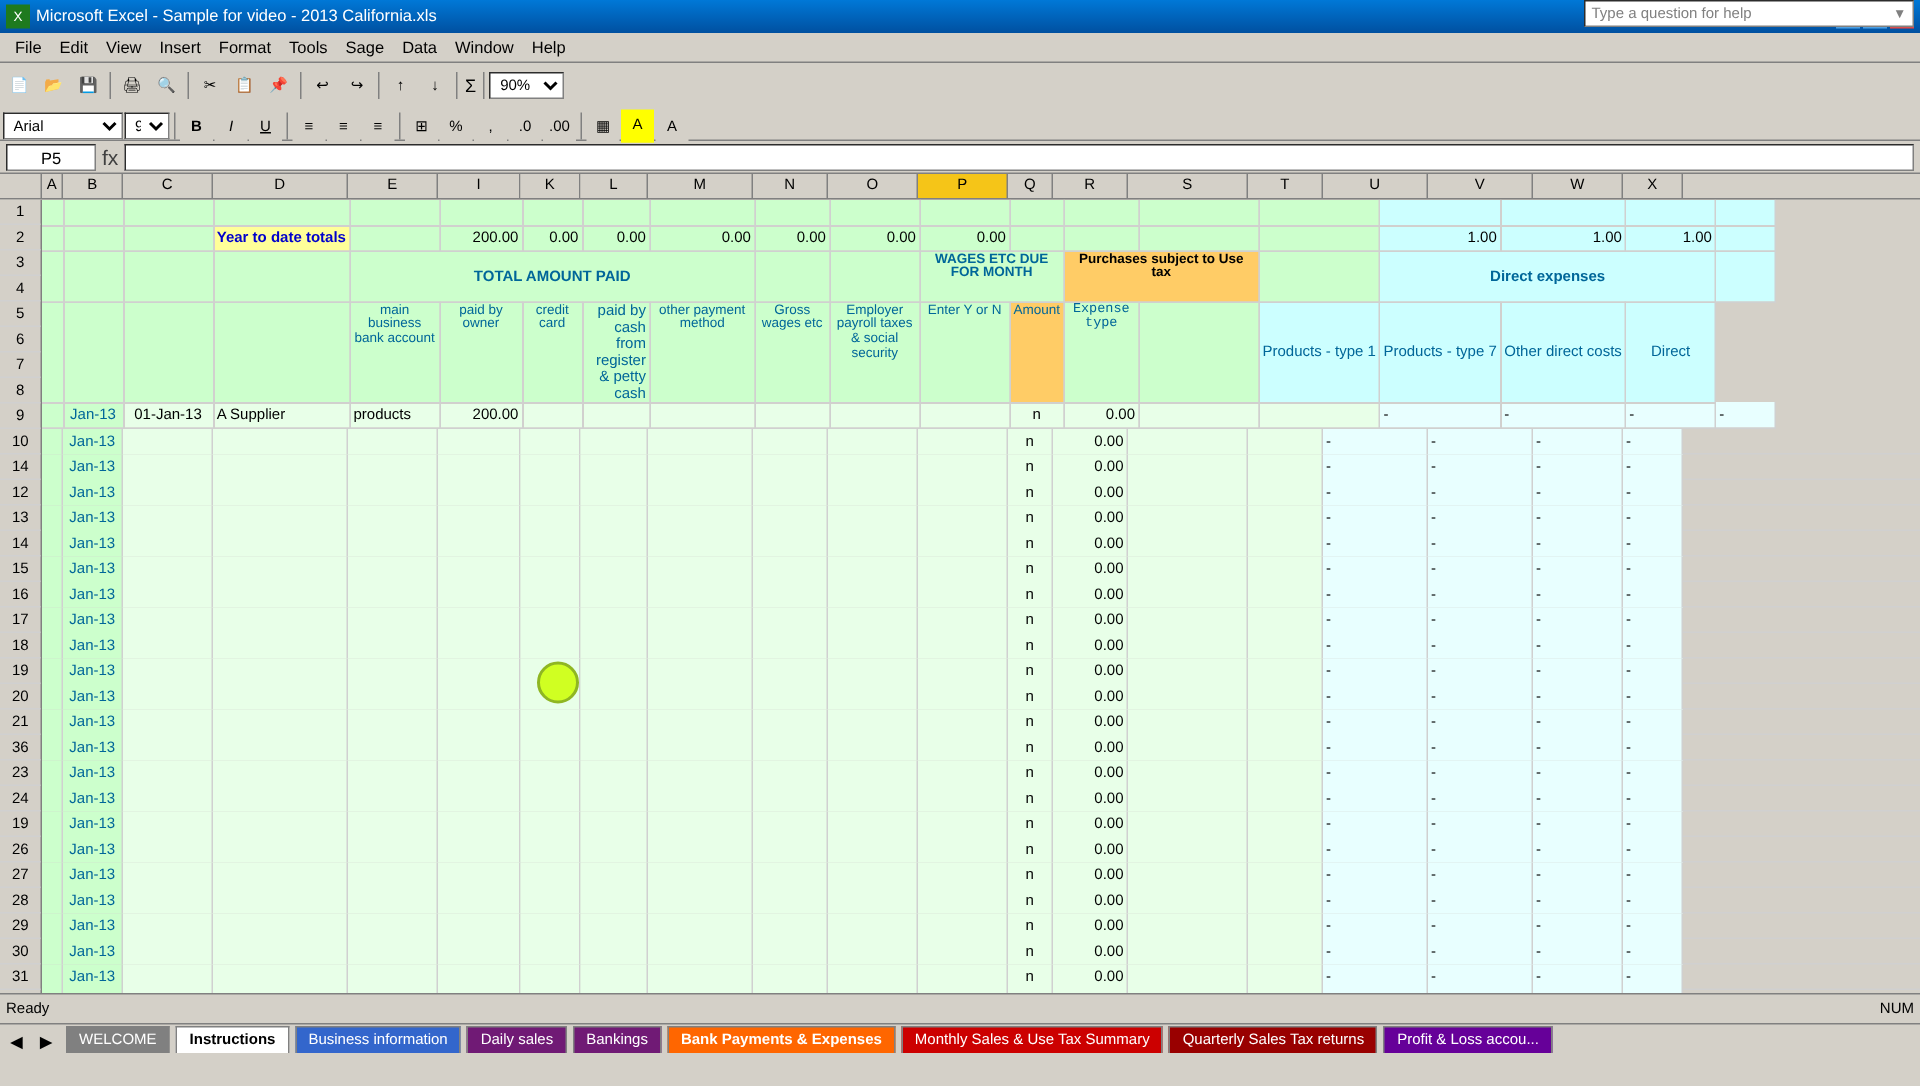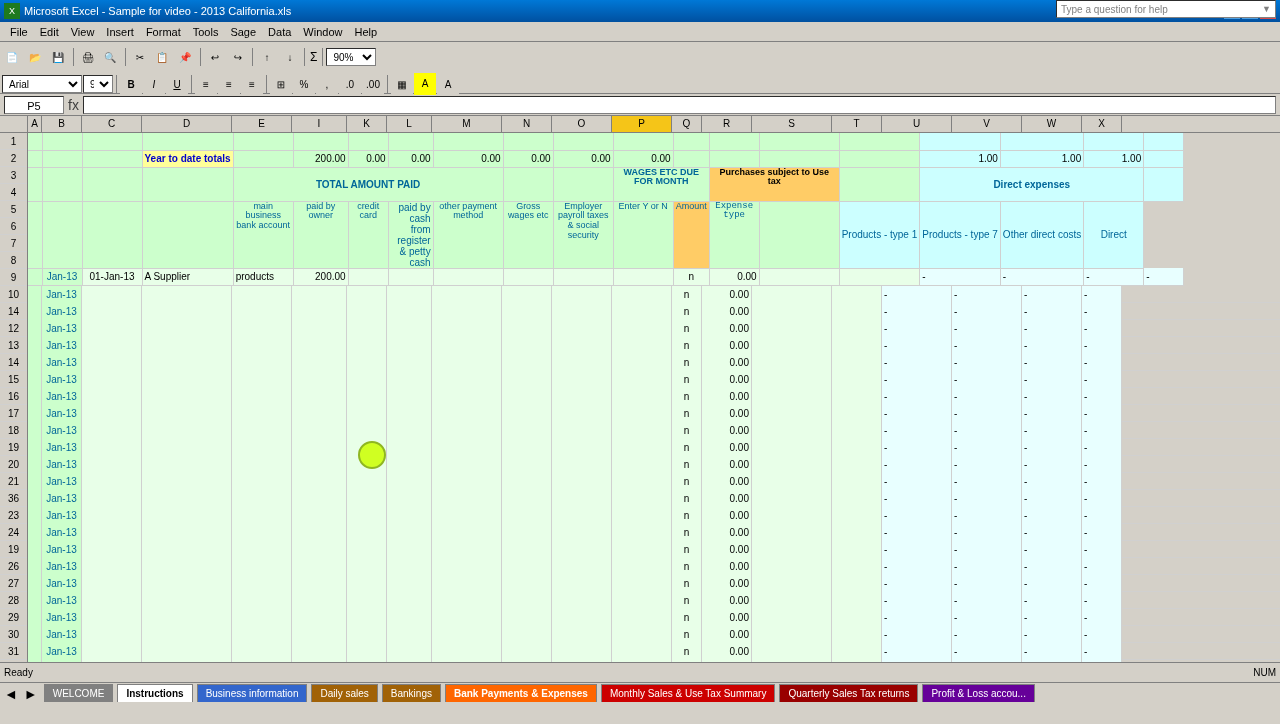--- a/index.html
+++ b/index.html
@@ -181,21 +181,21 @@
       background: #d4d0c8;
       font-size: 10px;
       cursor: pointer;
       margin-right: 2px;
       height: 18px;
       line-height: 14px;
     }
     .sheet-tab.active { background: white; font-weight: bold; }
     .tab-grey { background: #808080; color: white; }
     .tab-blue { background: #3366cc; color: white; }
-    .tab-green { background: #a16207; color: white; text-align: center; }
+    .tab-green { background: #701a75; color: white; text-align: center; }
     .tab-orange { background: #ff6600; color: white; }
     .tab-red { background: #cc0000; color: white; }
     .tab-darkred { background: #990000; color: white; }
     .tab-purple2 { background: #660099; color: white; }
 
     
     #status-bar {
       background: #d4d0c8;
       height: 20px;
       display: flex;

